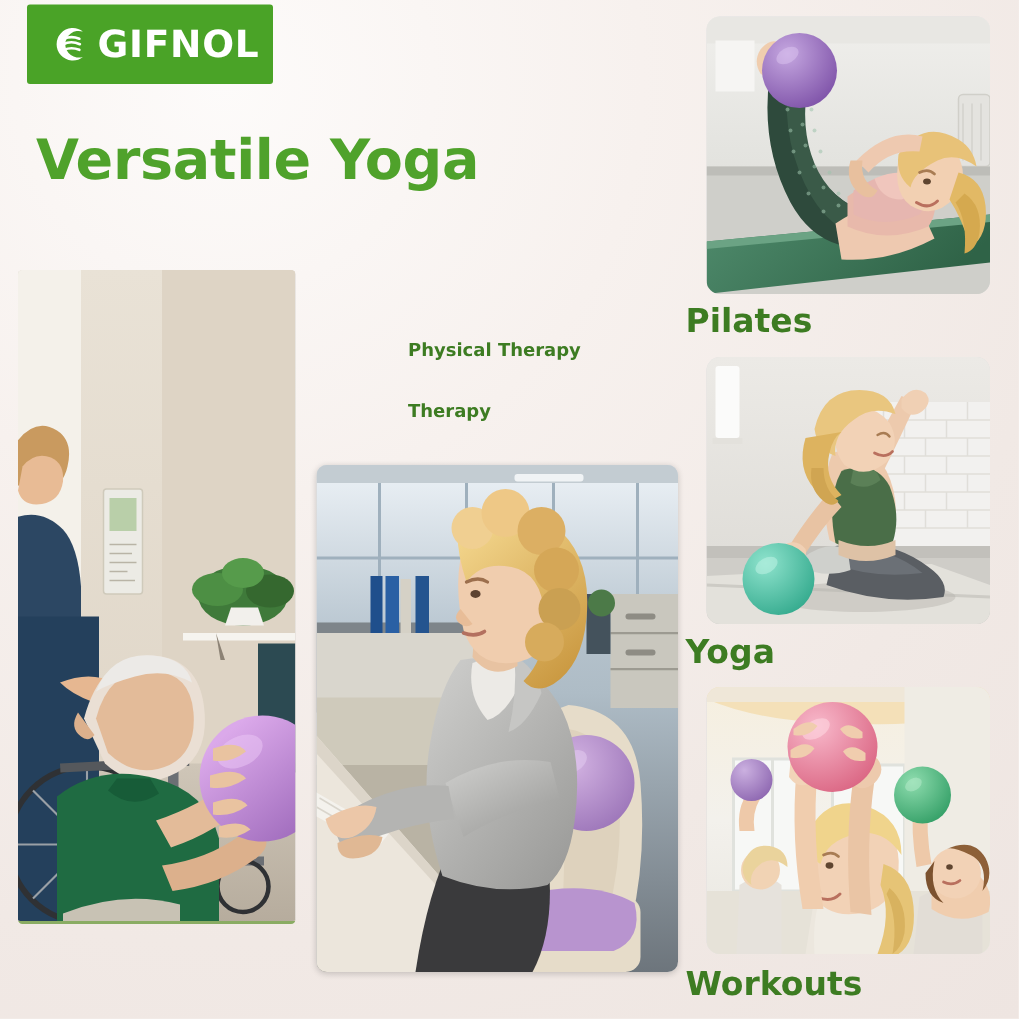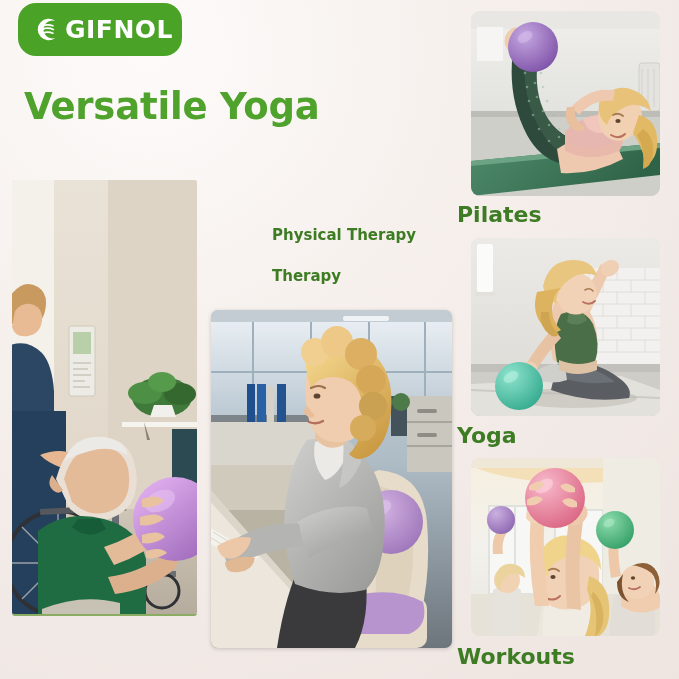--- a/index.html
+++ b/index.html
@@ -14,21 +14,21 @@
     position: absolute; inset: 0;
     background:
       radial-gradient(circle at 22% 8%, #fdfbfa 0%, #f7f1ee 34%, #f1e9e5 70%, #eee5e1 100%);
   }
 
   
   .logo-badge {
     position: absolute; left: 18px; top: 3px;
     width: 164px; height: 53px;
     background: #4aa327;
-    border-radius: 18px;
+    border-radius: 2px;
     display: flex; align-items: center; gap: 5px;
     padding-left: 15px;
   }
   .logo-mark { width: 27px; height: 27px; flex: 0 0 27px; display:block; }
   .logo-text {
     color: #ffffff;
     font-family: "DejaVu Sans", sans-serif;
     font-weight: bold;
     font-size: 25px;
     letter-spacing: 0.5px;
@@ -43,21 +43,21 @@
     color: #4fa22b;
     letter-spacing: -0.2px;
     white-space: nowrap;
   }
 
   
   .cap {
     position: absolute;
     color: #3d7c22;
     font-weight: bold;
-    font-size: 15px;
+    font-size: 12px;
     white-space: nowrap;
   }
   .cap-pt    { left: 272px; top: 226px; }
   .cap-off   { left: 272px; top: 267px; }
   .cap-right { width: 219px; left: 457px; font-size: 22px; }
   .cap-pil { top: 202px; }
   .cap-yog { top: 423px; }
   .cap-wor { top: 644px; }
 
   

